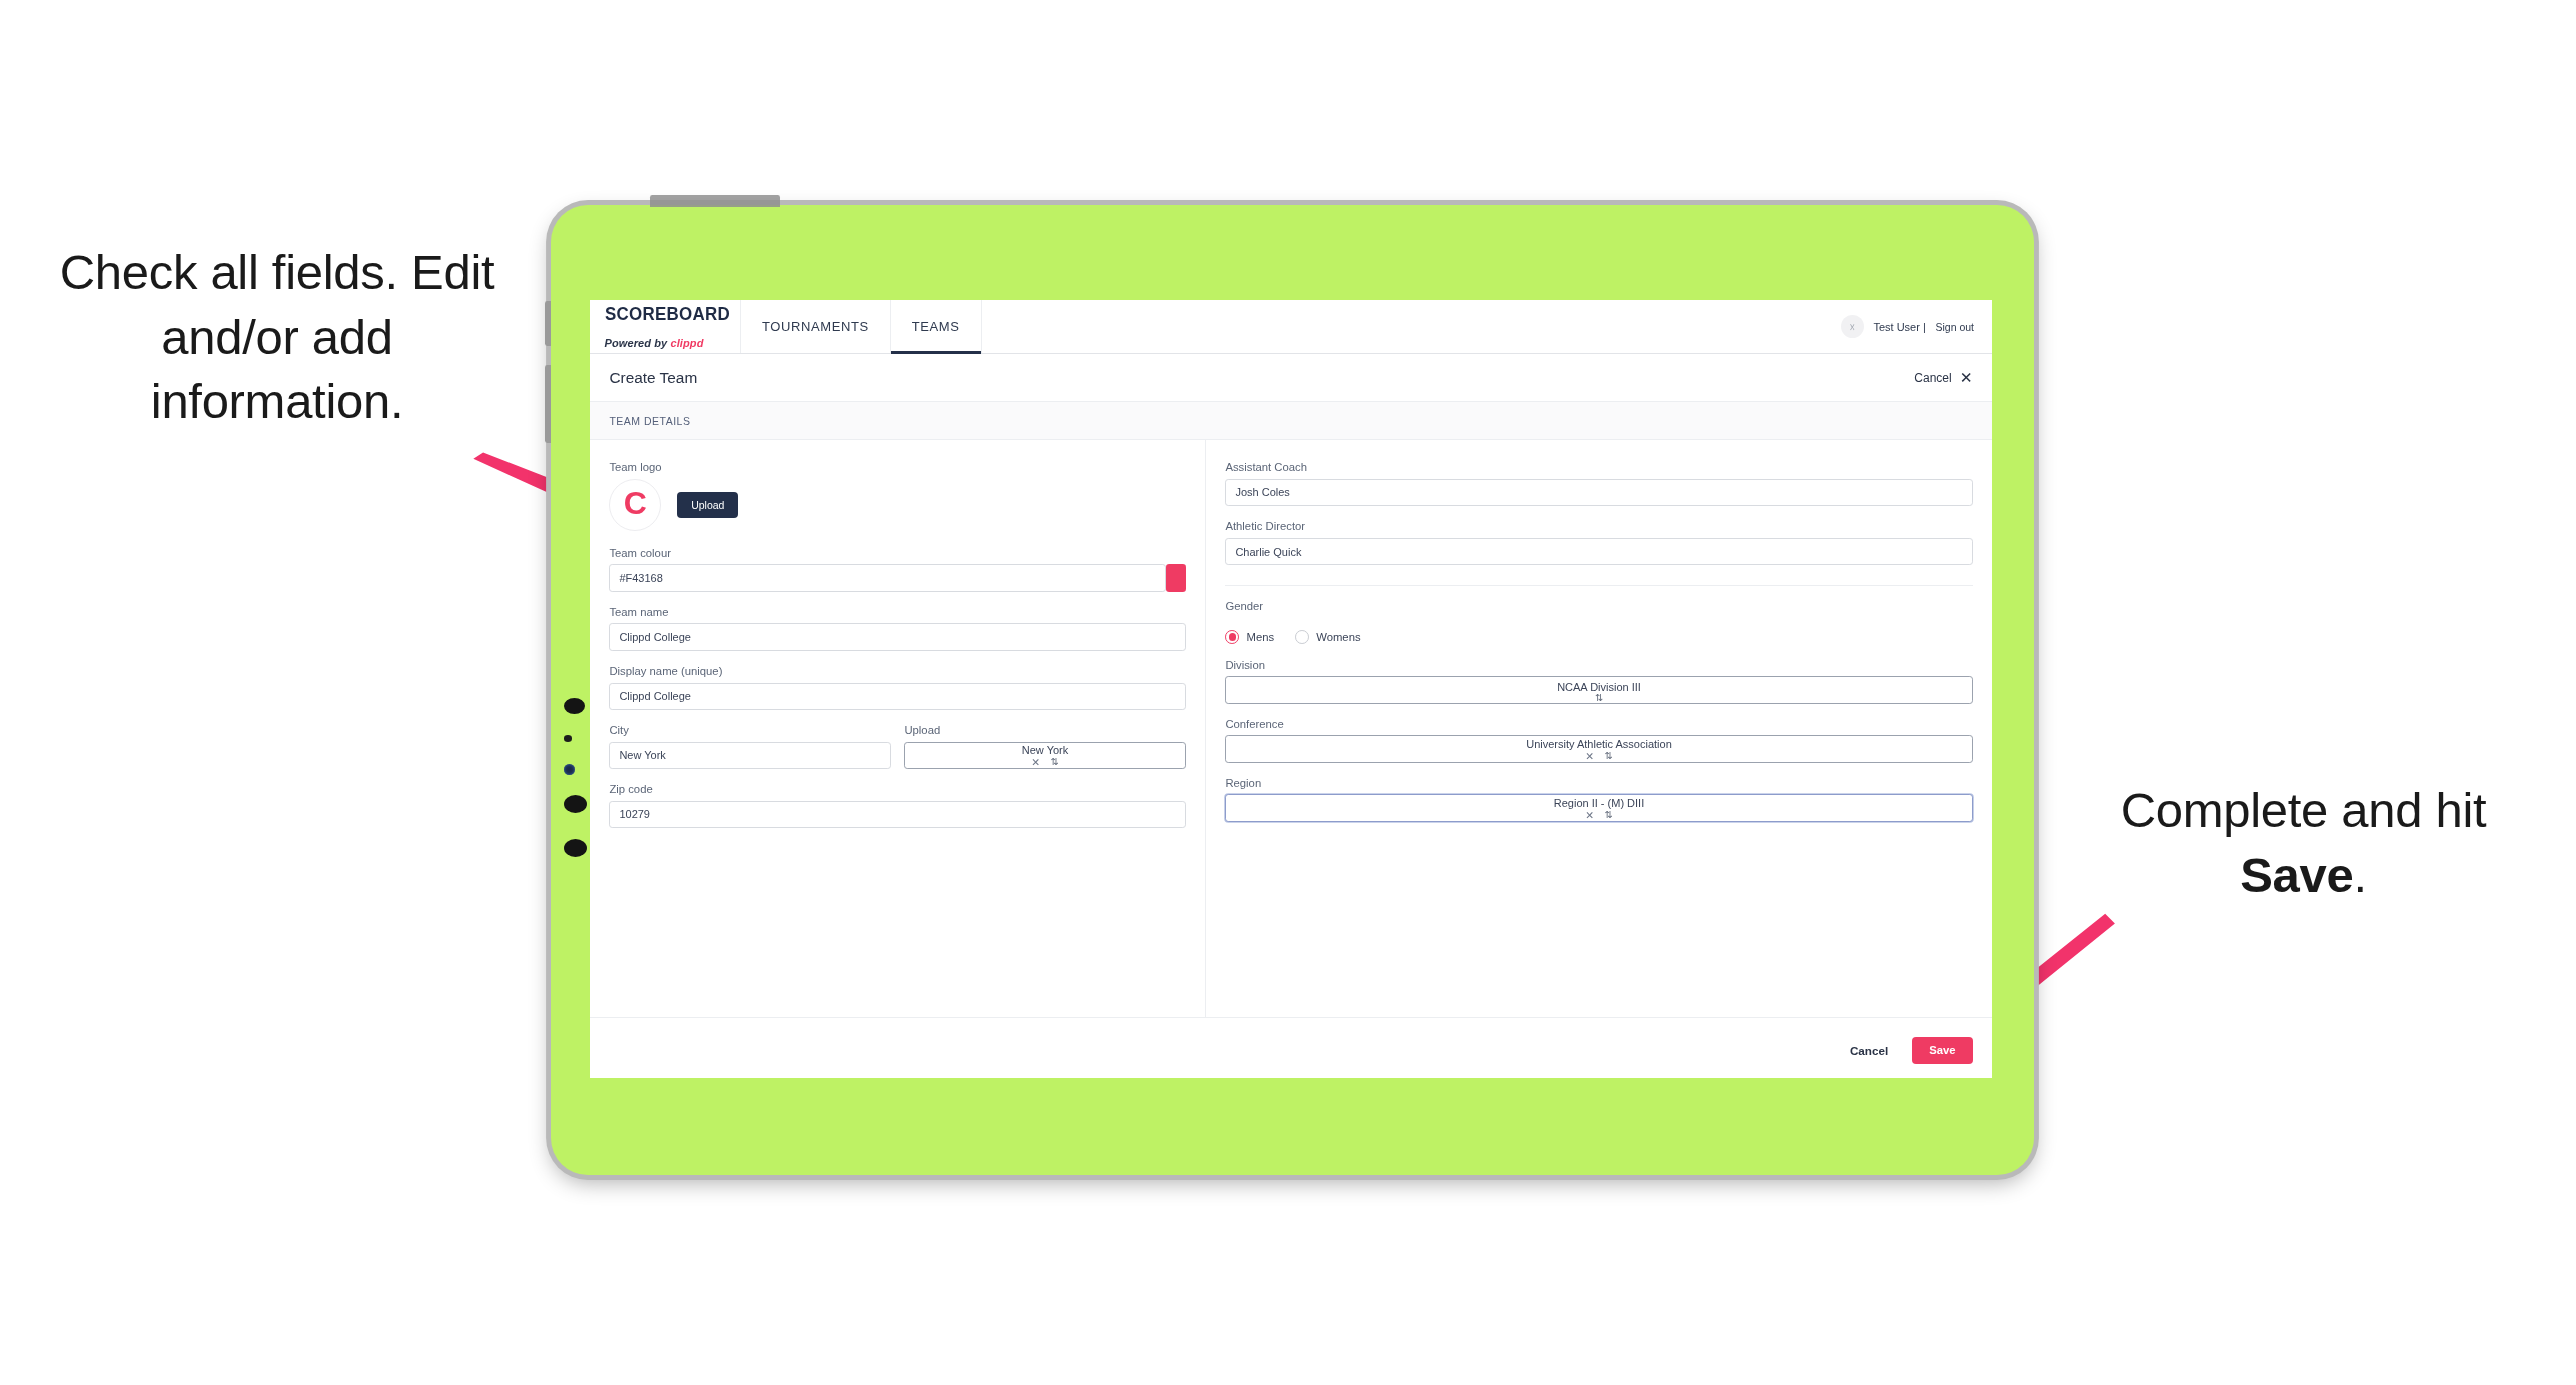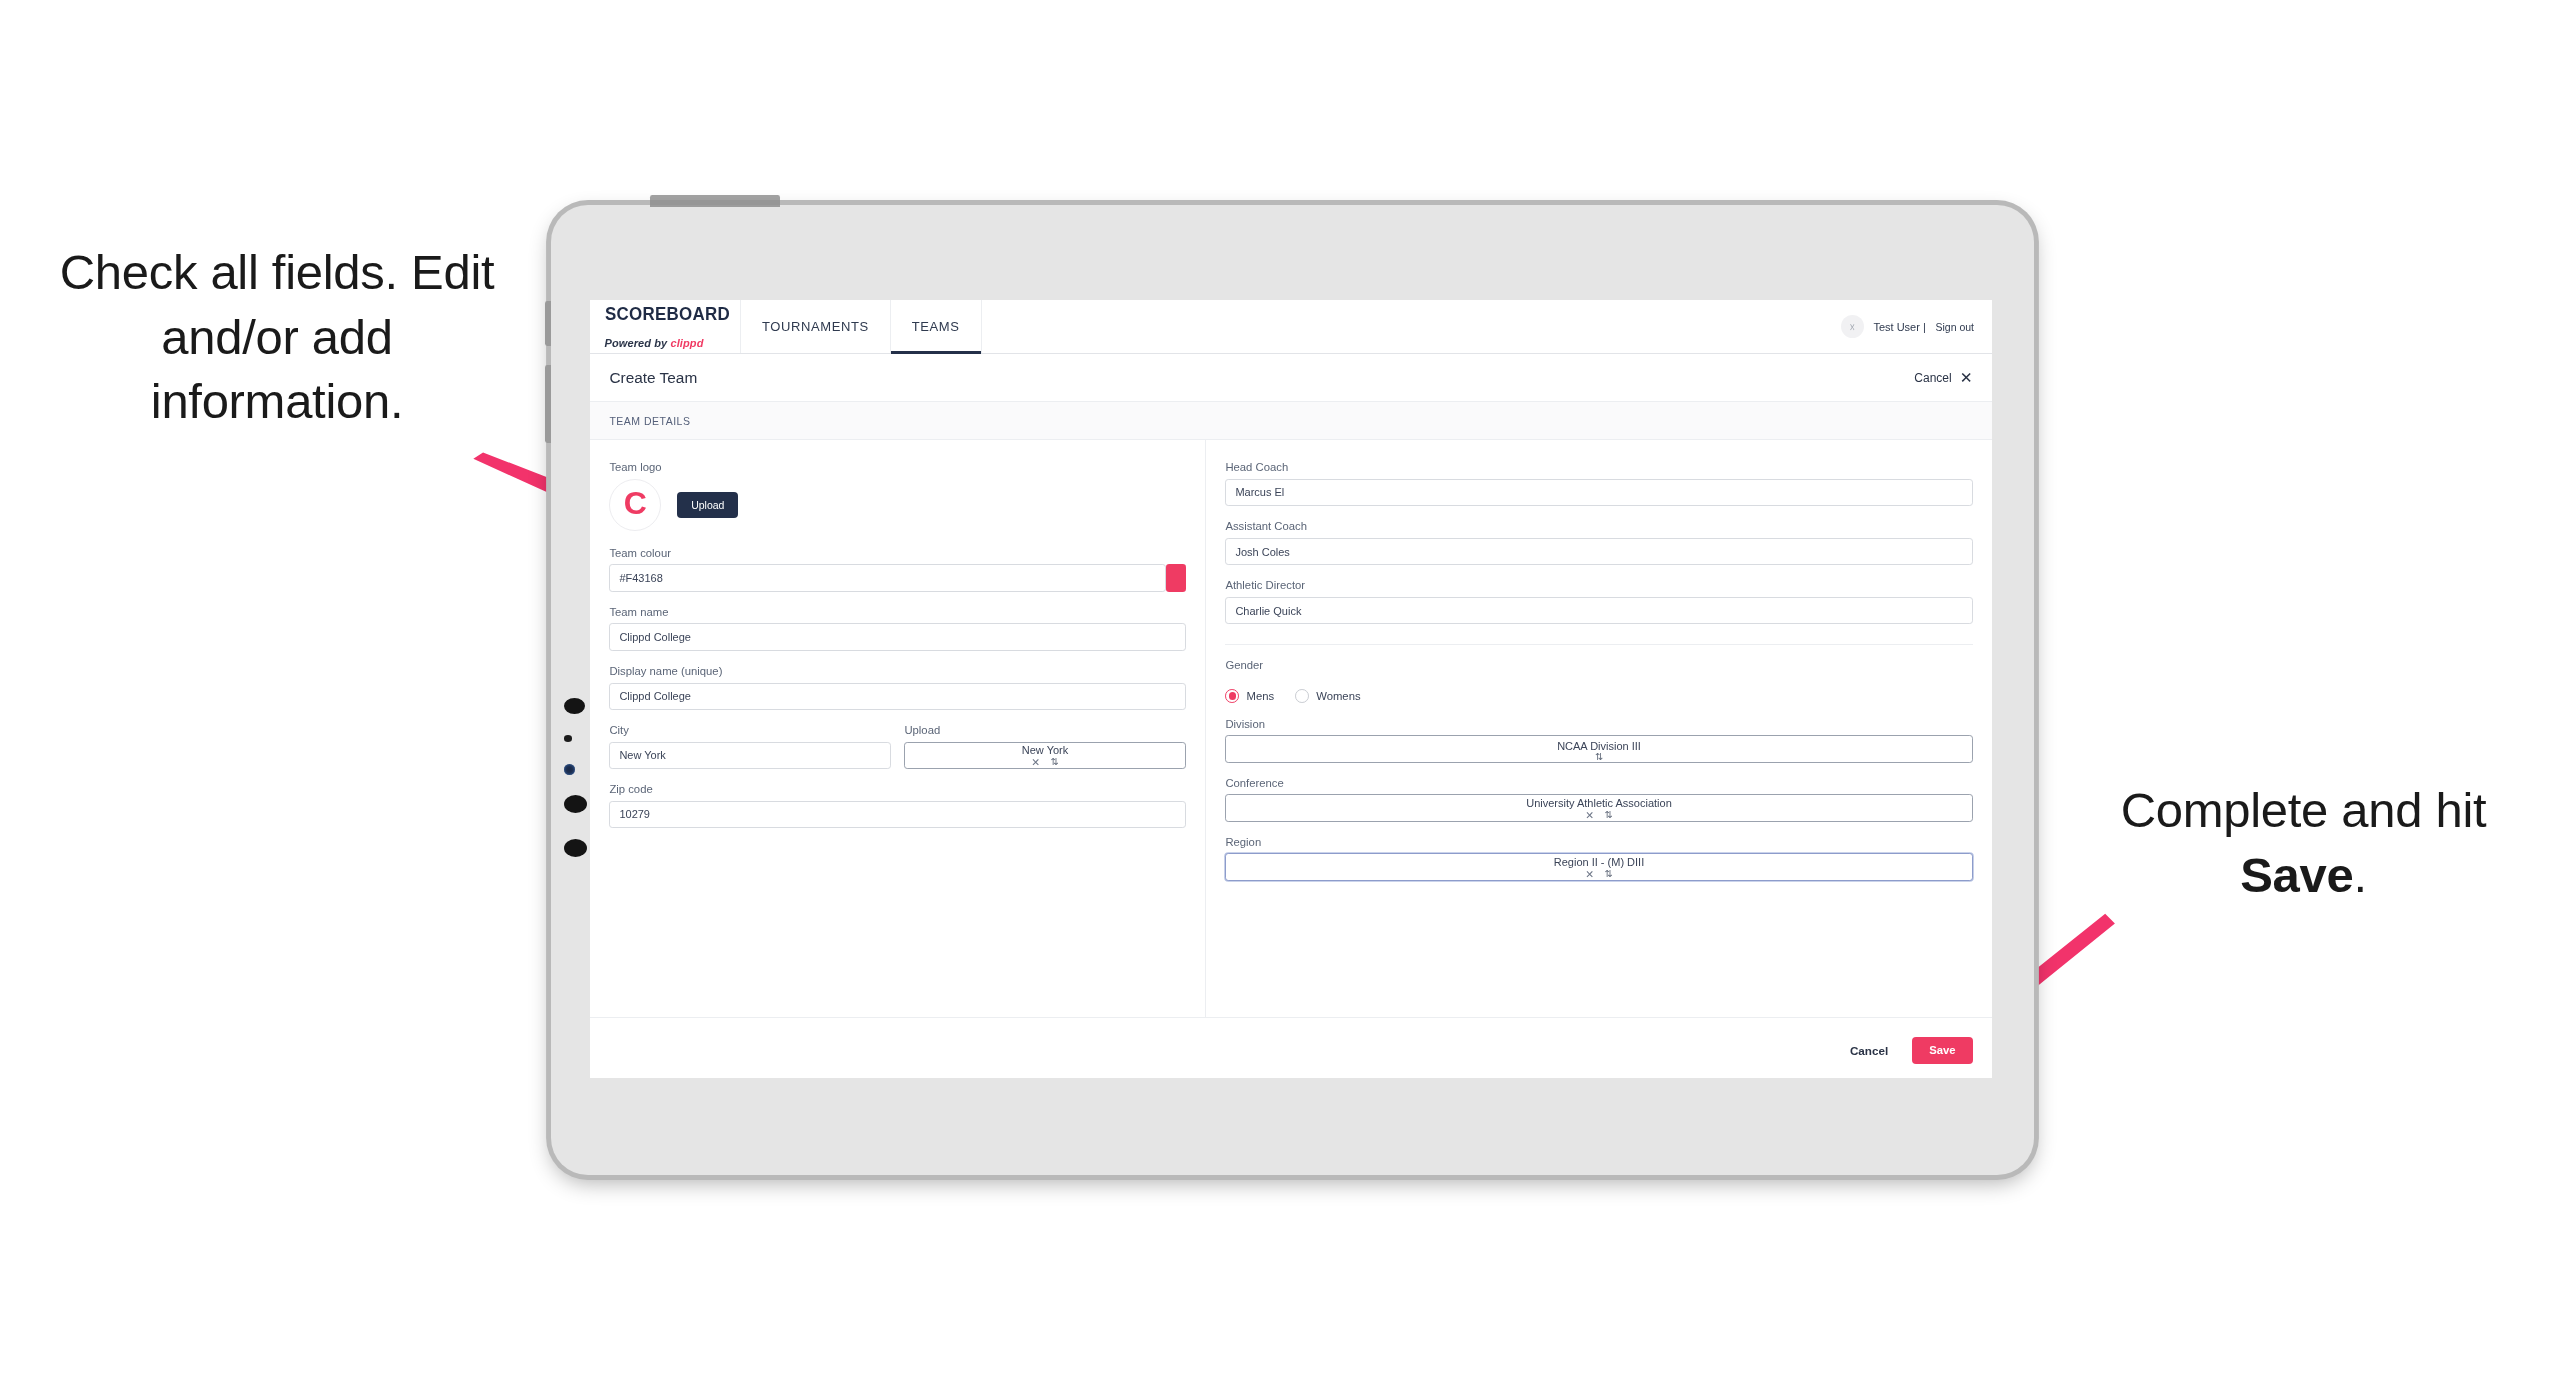--- a/index.html
+++ b/index.html
@@ -34,21 +34,21 @@
 
   .arrow-svg { position: absolute; overflow: visible; }
 
   
   .tablet-outer {
     position: absolute;
     left: 551px;
     top: 205px;
     width: 1483px;
     height: 970px;
-    background: #e5e5e5;
+    background: #bef264;
     border-radius: 37px;
     box-shadow: 0 0 0 4.9px #b9b9b9, 0 8px 21px rgba(0,0,0,.30);
   }
   .tablet-topnotch {
     position: absolute;
     left: 99px;
     top: -9.7px;
     width: 130px;
     height: 11.3px;
     background: #8f8f8f;
@@ -446,24 +446,20 @@
 
         <div class="field">
           <span class="field-label">Zip code</span>
           <div class="input">10279</div>
         </div>
 
       </div>
 
       <div class="col col-right">
 
-        <div class="field">
-          <span class="field-label">Head Coach</span>
-          <div class="input">Marcus El</div>
-        </div>
 
         <div class="field">
           <span class="field-label">Assistant Coach</span>
           <div class="input">Josh Coles</div>
         </div>
 
         <div class="field">
           <span class="field-label">Athletic Director</span>
           <div class="input">Charlie Quick</div>
         </div>

